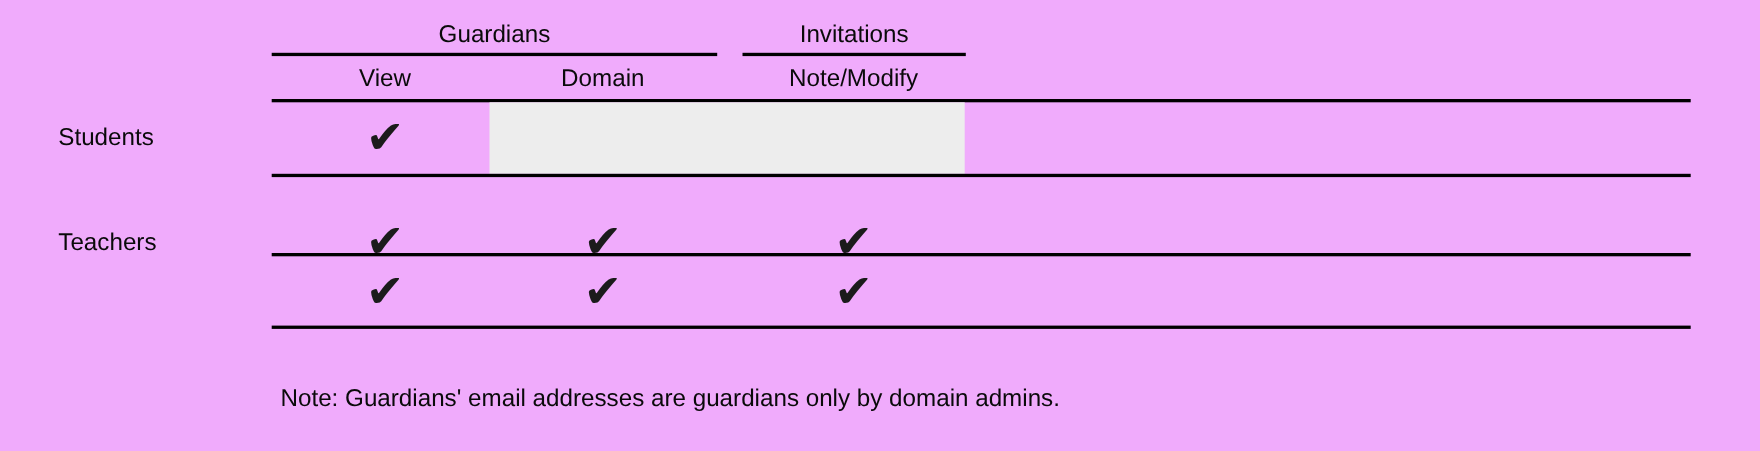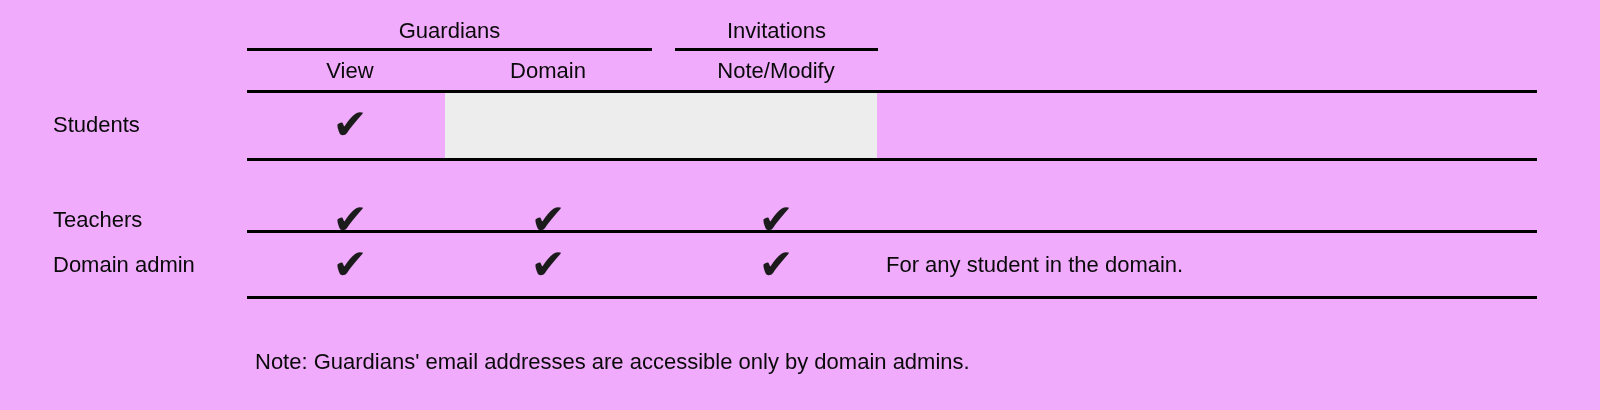--- a/index.html
+++ b/index.html
@@ -90,23 +90,21 @@
 
   <div class="row" id="row-teachers">
     <div class="row-label">Teachers</div>
     <div class="check col-view">✔</div>
     <div class="check col-modify">✔</div>
     <div class="check col-viewmodify">✔</div>
   </div>
   <div class="rule" id="rule-r2"></div>
 
   <div class="row" id="row-admin">
-    <div class="row-label">Domain admin</div>
     <div class="check col-view">✔</div>
     <div class="check col-modify">✔</div>
     <div class="check col-viewmodify">✔</div>
-    <div class="row-note">For any student in the domain.</div>
   </div>
   <div class="rule" id="rule-r3"></div>
 
-  <div id="footnote">Note: Guardians' email addresses are accessible only by domain admins.</div>
+  <div id="footnote">Note: Guardians' email addresses are guardians only by domain admins.</div>
 
 </div>
 
 </body></html>

